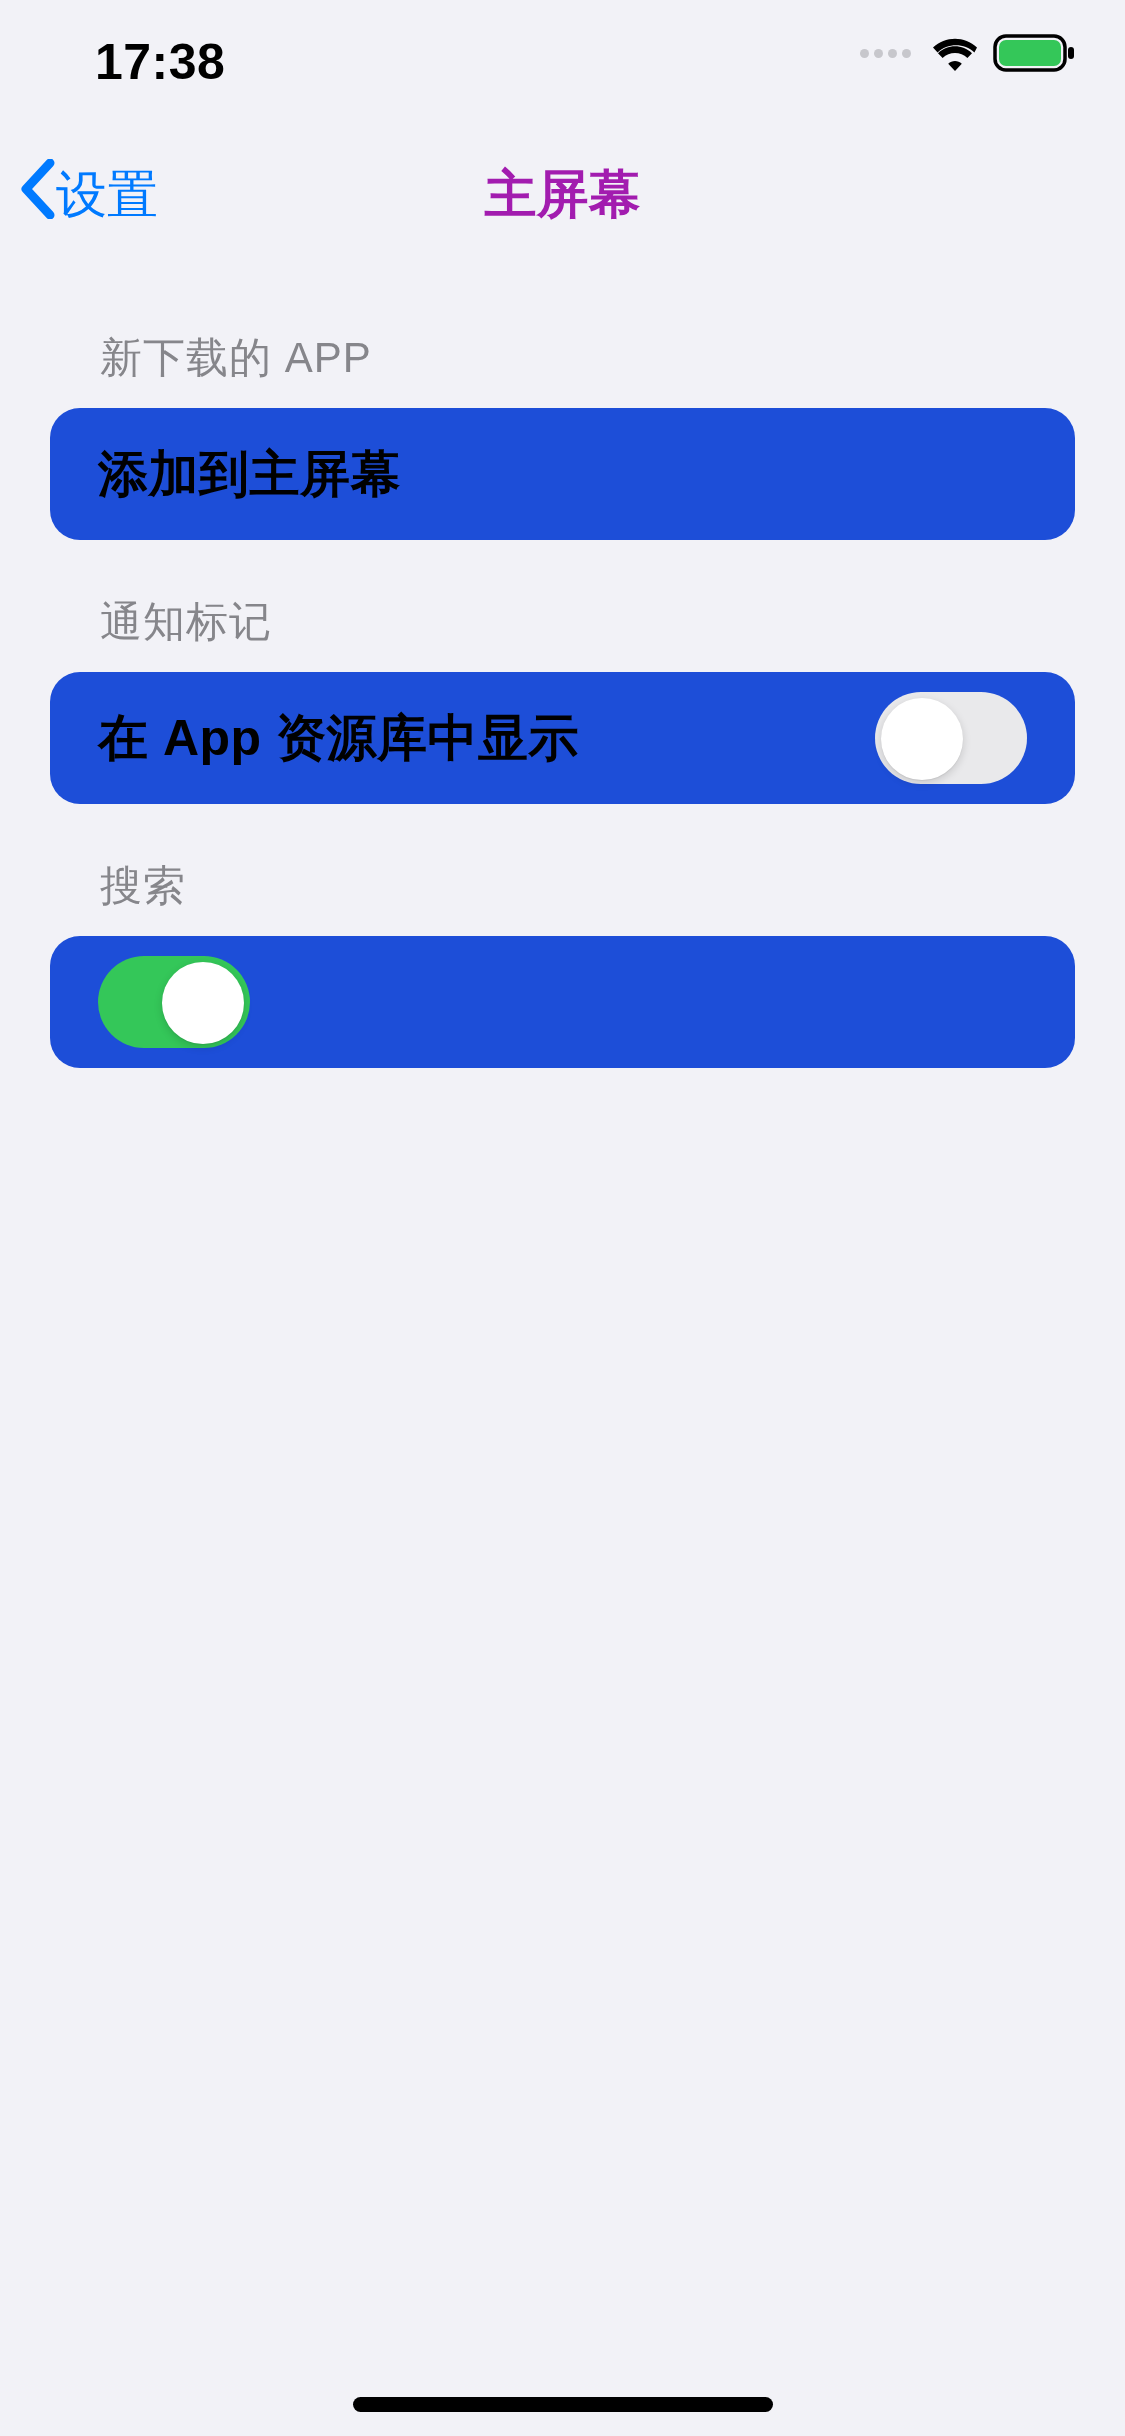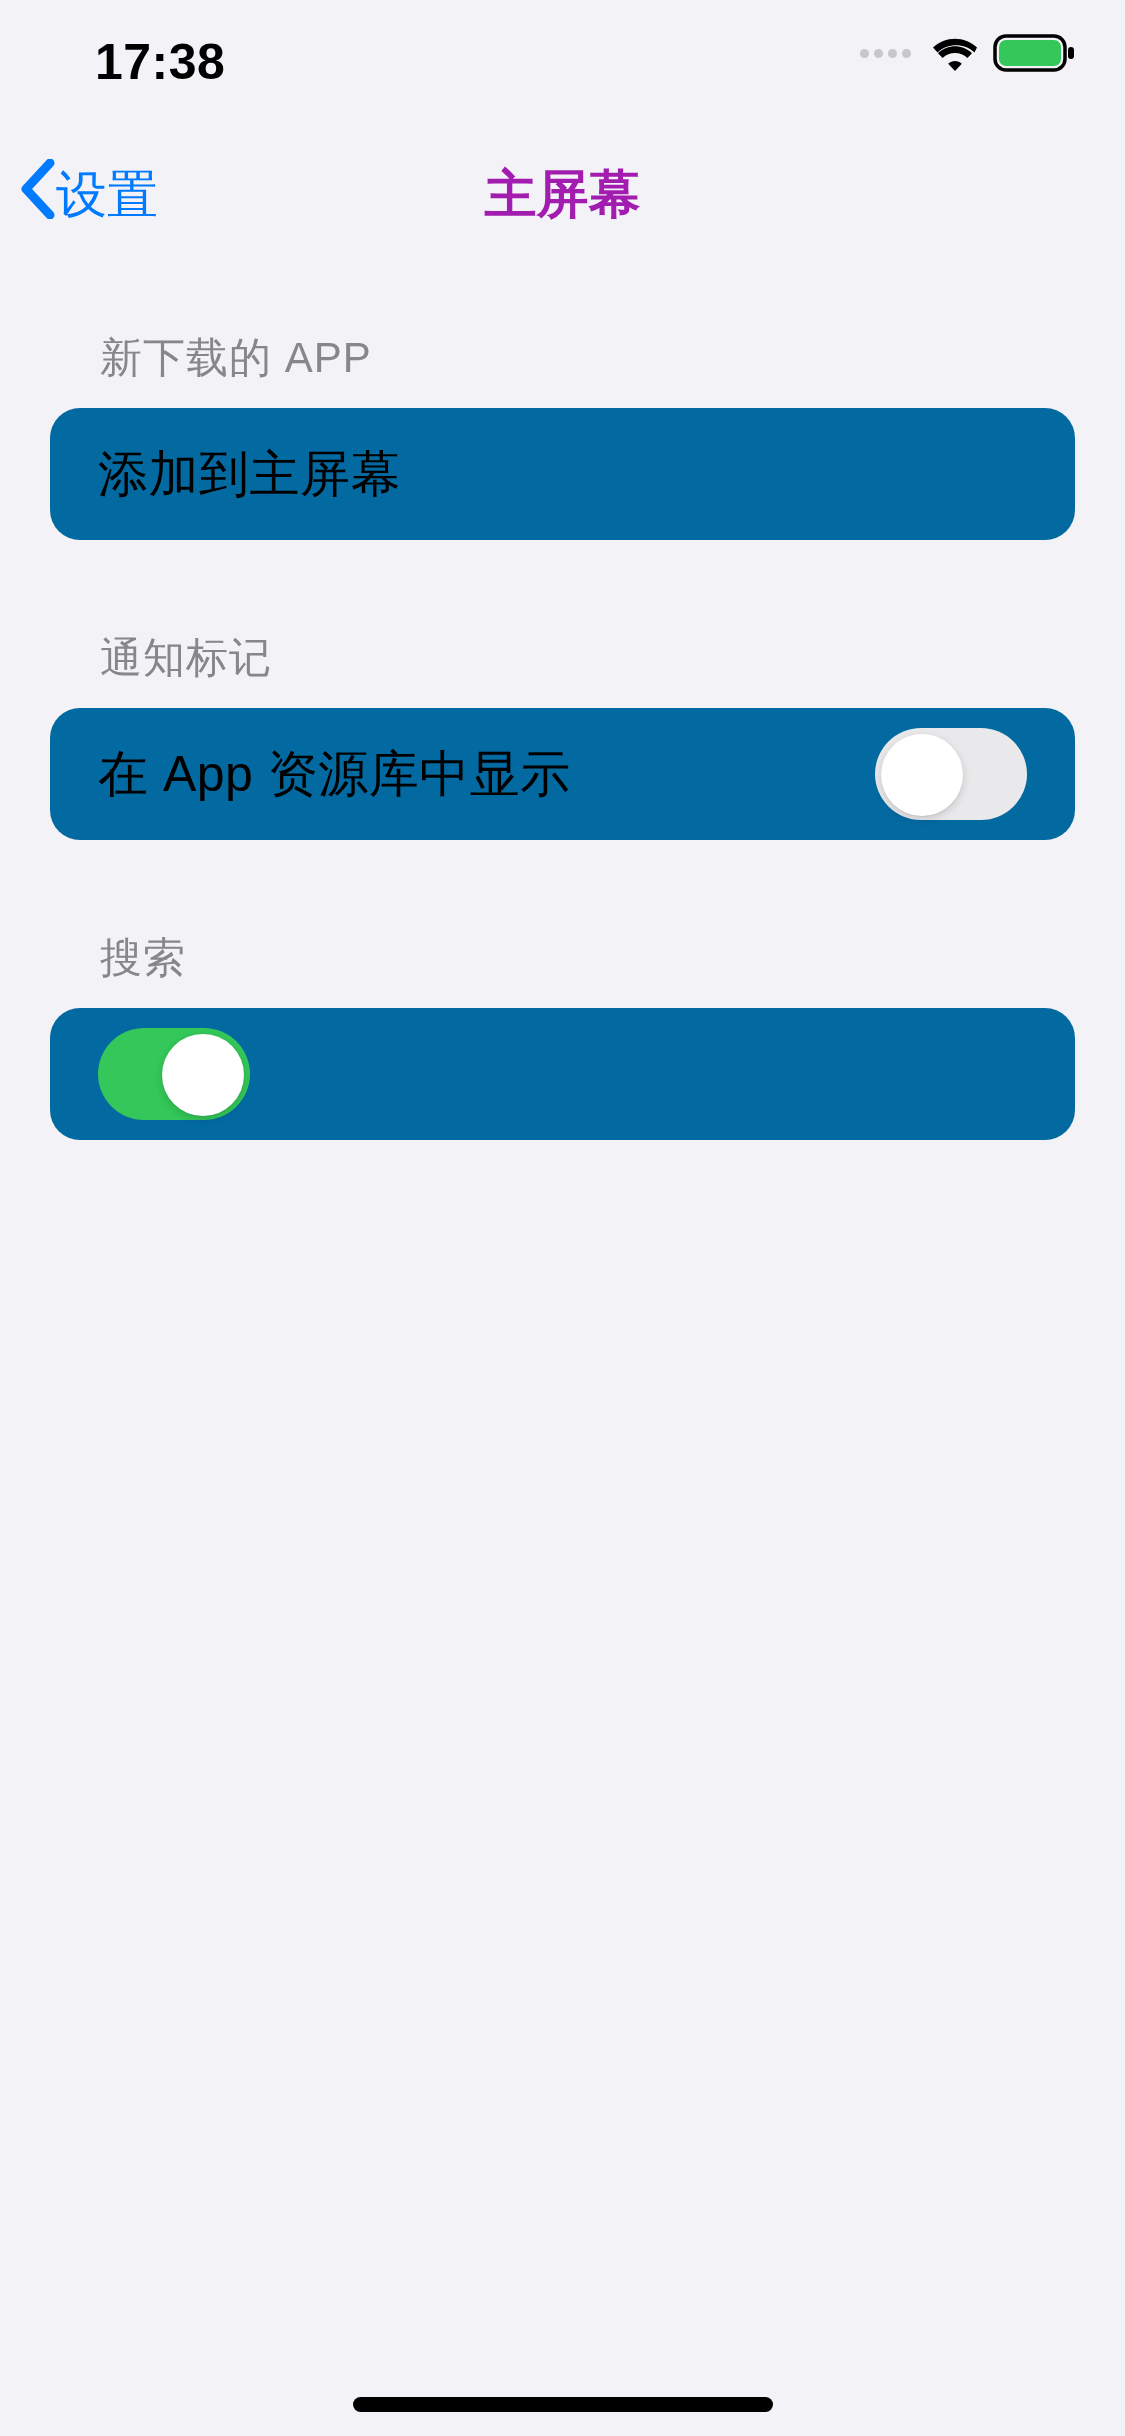--- a/index.html
+++ b/index.html
@@ -86,35 +86,36 @@
       font-size: 52px;
       font-weight: 700;
       color: #a21caf;
     }
 
     
     .content {
       padding: 0 50px;
     }
     .section {
-      margin-top: 90px;
+      margin-top: 54px;
     }
     .section:first-child {
       margin-top: 70px;
     }
     .section-header {
       font-size: 42px;
       color: #86868b;
       padding: 0 0 22px 50px;
       letter-spacing: 1px;
     }
     .group {
-      background: #0369a1;
+      background: #1d4ed8;
       border-radius: 30px;
       overflow: hidden;
+      font-weight: bold;
     }
     .row {
       display: flex;
       align-items: center;
       justify-content: space-between;
       padding: 0 48px;
       height: 132px;
       position: relative;
     }
     .row + .row::before {

